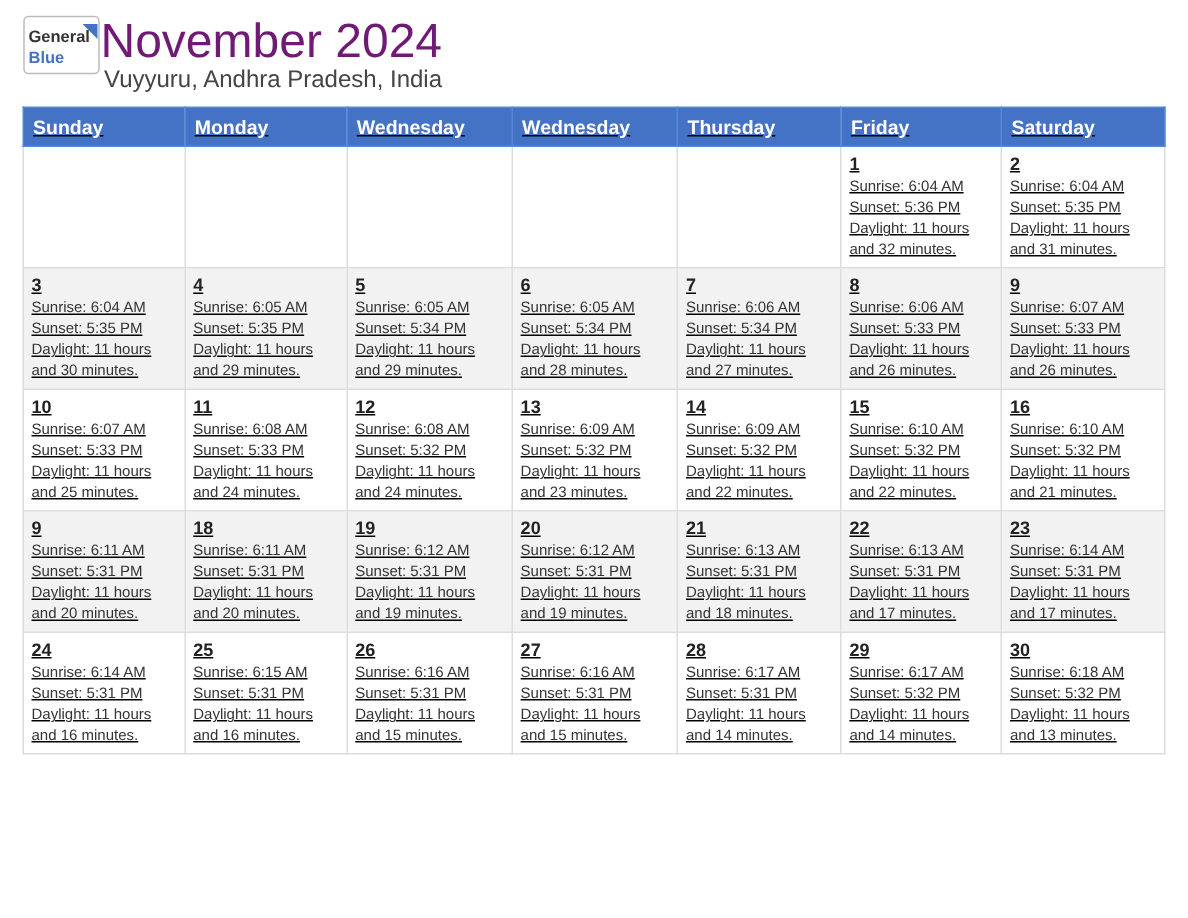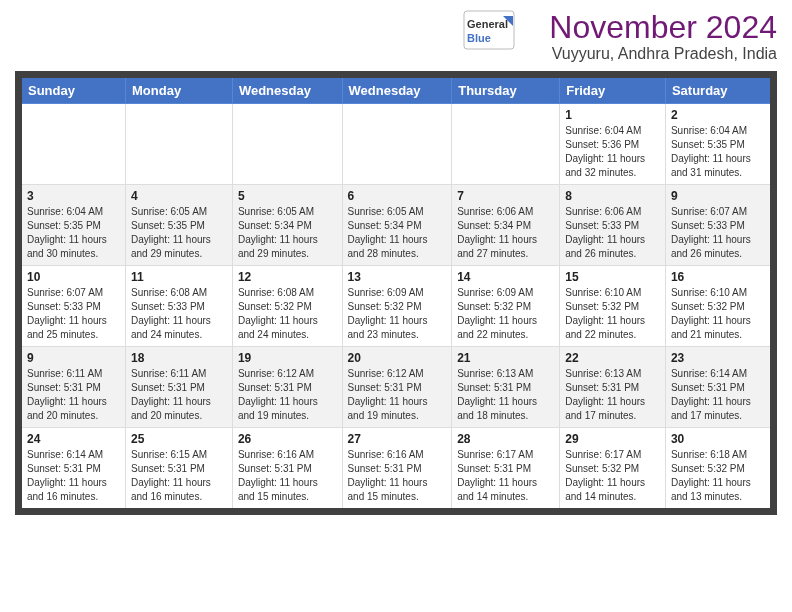--- a/index.html
+++ b/index.html
@@ -10,24 +10,23 @@
       min-height: 612px;
       overflow: hidden;
     }
     .page {
       width: 792px;
       background: #fff;
       padding: 10px 15px 10px 15px;
     }
     .header {
       display: flex;
-      justify-content: flex-end;
+      justify-content: flex-start;
       align-items: flex-start;
       margin-bottom: 8px;
-      gap: 34px;
     }
     .logo {
       display: flex;
       align-items: center;
       gap: 4px;
     }
     .title-section {
       text-align: right;
     }
     .month-title {
@@ -36,21 +35,22 @@
       color: #701a75;
       line-height: 1.1;
     }
     .location-title {
       font-size: 16px;
       color: #444;
     }
     .calendar {
       width: 100%;
       border-collapse: collapse;
-      border: 7px solid #404040;
+      border: 1px solid #404040;
+      text-decoration: underline;
     }
     .calendar th {
       background: #4472c4;
       color: #fff;
       text-align: left;
       padding: 5px 6px;
       font-size: 13px;
       font-weight: bold;
       border: 1px solid #5588d4;
     }

